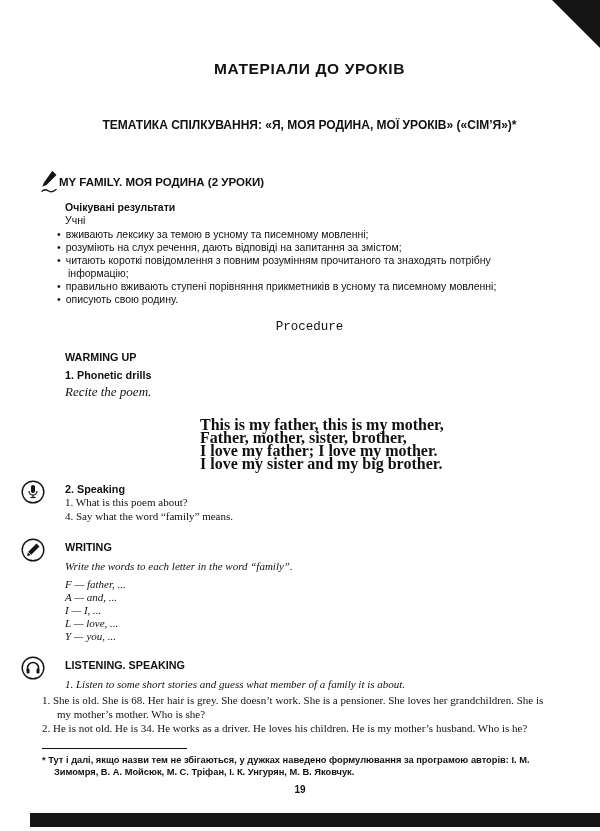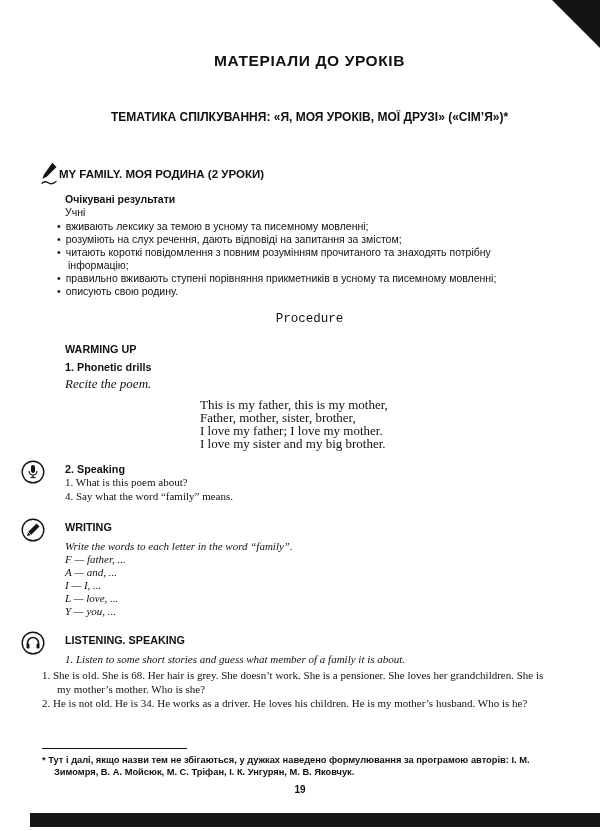--- a/index.html
+++ b/index.html
@@ -16,21 +16,21 @@
   }
   p{margin:0;}
 
   .corner-triangle{
     position:absolute;top:0;right:0;width:48px;height:48px;
     background:#141414;
     clip-path:polygon(0 0,100% 0,100% 100%);
   }
 
   .doc-title{
-    margin:8px;text-align:center;
+    margin:16px;text-align:center;
     font-size:15.5px;font-weight:bold;letter-spacing:.6px;
   }
   .topic-title{
     margin:40px 0 0 0;text-align:center;
     font-size:12px;font-weight:bold;
   }
 
   .lesson-head{
     margin-top:38px;display:flex;align-items:center;
     position:relative;left:-26px;
@@ -53,32 +53,32 @@
   .procedure{
     margin-top:14px;text-align:center;
     font-family:Liberation Mono, monospace;font-size:12.5px;line-height:15px;
   }
 
   .hcap{font-weight:bold;font-size:10.8px;line-height:13px;}
   .warming{margin-top:16px;}
   .phdr{margin-top:5px;}
   .recite{margin-top:3px;font-family:"Liberation Serif",serif;font-size:13px;font-style:italic;line-height:13px;}
 
-  .poem{margin:8px 0 0 135px;font-family:"Liberation Serif",serif;font-size:13px;}
+  .poem{margin:20px 0 0 135px;font-family:"Liberation Serif",serif;font-size:16px;font-weight:bold;}
   .poem p{line-height:13px;}
 
   .icon-sec{position:relative;margin-top:13px;}
   .circle-icon{
     position:absolute;left:-44px;top:-3px;width:24px;height:24px;
   }
   .circle-icon svg{width:100%;height:100%;}
   .sec-body .serif-line{font-family:"Liberation Serif",serif;font-size:11px;line-height:13.5px;}
   .sec-body .instr{font-family:"Liberation Serif",serif;font-size:11px;font-style:italic;line-height:13px;margin-top:6px;}
 
-  .letters{}
+  .letters{margin-top:5px;}
   .letters p{font-family:"Liberation Serif",serif;font-size:11px;font-style:italic;line-height:13px;}
 
   .l-items{margin:3px 0 0 -23px;}
   .l-items p{
     font-family:"Liberation Serif",serif;font-size:11px;line-height:13.5px;
     padding-left:15px;text-indent:-15px;margin-top:1px;
   }
 
   .footnote{
     position:absolute;left:42px;right:46px;top:748px;
@@ -99,21 +99,21 @@
 </style>
 </head>
 <body>
 
 <div class="page">
 
   <div class="corner-triangle"></div>
 
   <h1 class="doc-title">МАТЕРІАЛИ ДО УРОКІВ</h1>
 
-  <h2 class="topic-title">ТЕМАТИКА СПІЛКУВАННЯ: «Я, МОЯ УРОКІВ, МОЇ ДРУЗІ» («СІМ’Я»)*</h2>
+  <h2 class="topic-title">ТЕМАТИКА СПІЛКУВАННЯ: «Я, МОЯ РОДИНА, МОЇ УРОКІВ» («СІМ’Я»)*</h2>
 
   <div class="lesson-head">
     <span class="quill">
       <svg viewBox="0 0 24 28" xmlns="http://www.w3.org/2000/svg">
         <path d="M16 1 L21 6 L9 18 L4 20 L6 15 Z" fill="#141414"></path>
         <path d="M3 26 q4 -4 8 -1 q4 3 10 -2" stroke="#141414" fill="none" stroke-width="1.5"></path>
       </svg>
     </span>
     <h3>MY FAMILY. МОЯ РОДИНА (2 УРОКИ)</h3>
   </div>

